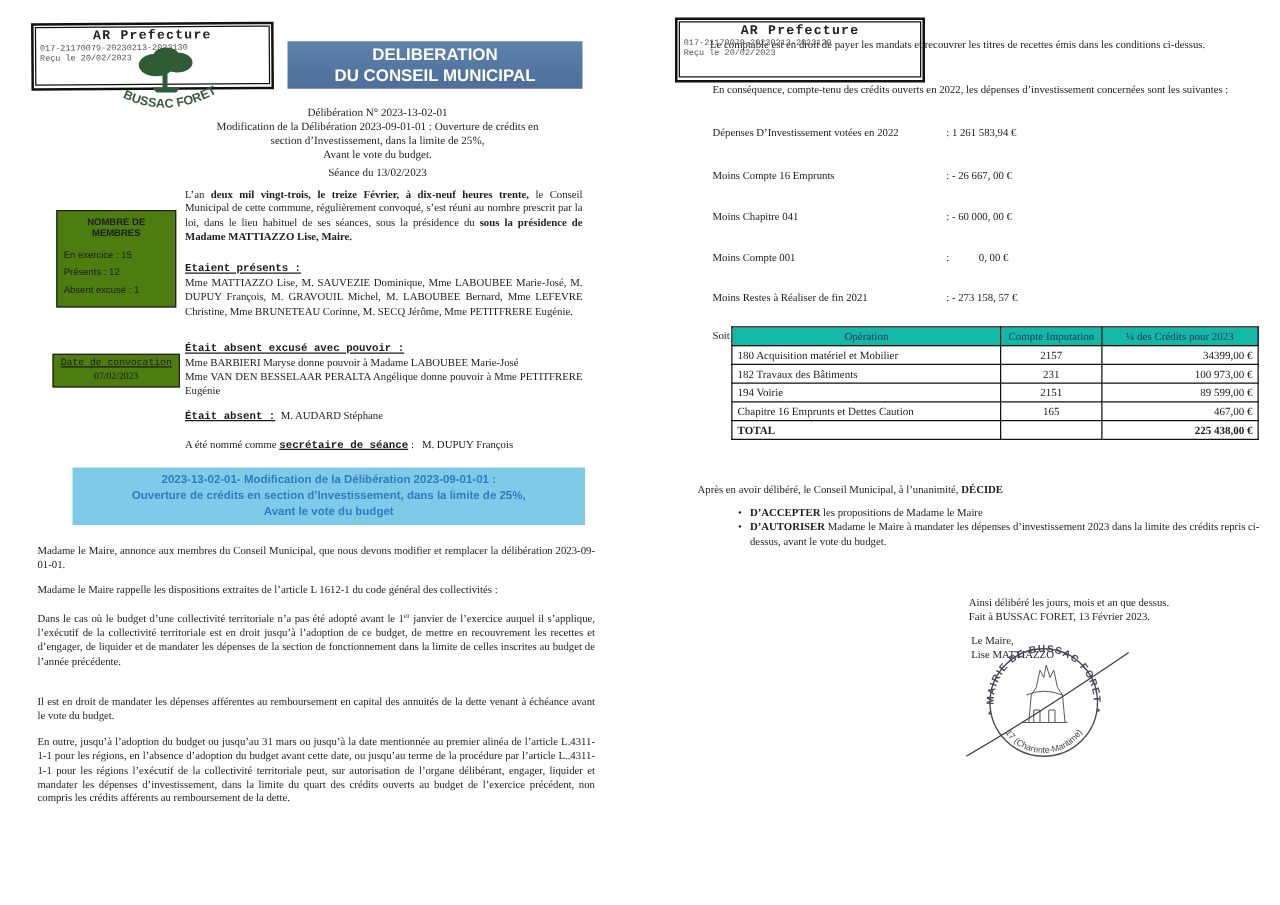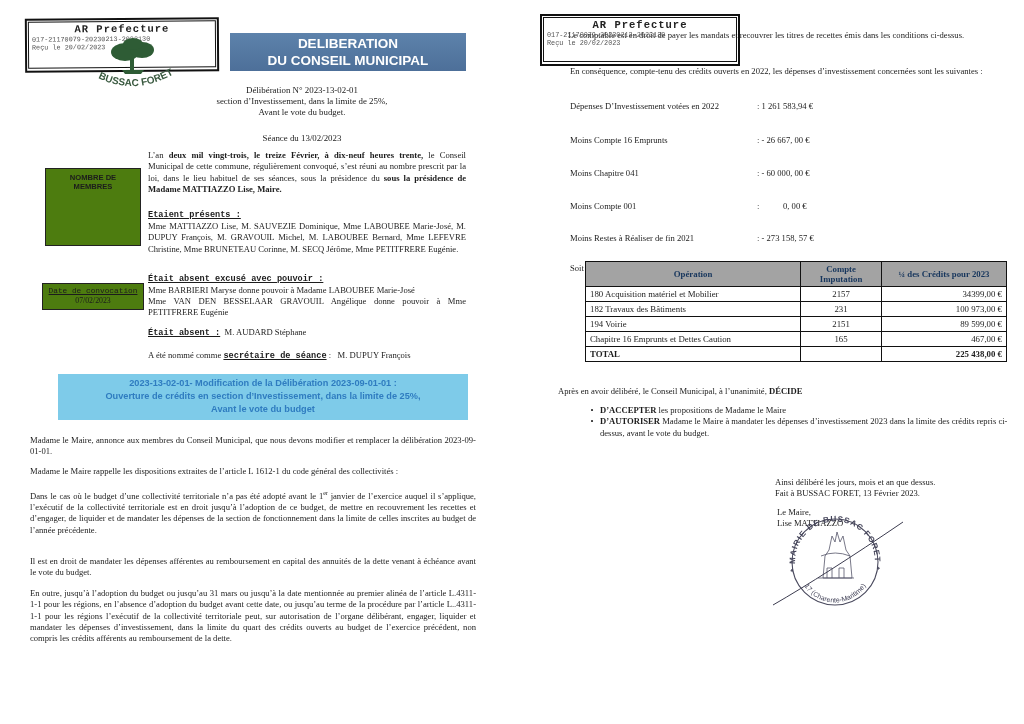--- a/index.html
+++ b/index.html
@@ -28,21 +28,21 @@
   
   .thinbox{border:1.2px solid #222;background:#4d7c0f;}
 
   
   .hl{background:#7ecbe9;color:#2f7cc0;font-weight:bold;font-size:9.2px;
       line-height:13px;text-align:center;padding-top:3px;}
 
   
   table.optable{border-collapse:collapse;font-size:8.8px;}
   table.optable td,table.optable th{border:1.2px solid #111;padding:2px 4px;}
-  table.optable th{background:#a3a3a3;color:#17365d;font-weight:bold;line-height:10px;}
+  table.optable th{background:#14b8a6;color:#17365d;font-weight:normal;line-height:10px;}
   .cell-num{text-align:right;}
   .cell-art{text-align:center;vertical-align:top;}
 
   .rrow{position:relative;font-size:8.6px;}
   .rrow .val{position:absolute;left:187px;top:0;}
   .bigtotal{font-size:13.5px;font-weight:bold;letter-spacing:.5px;}
 
   .bullet-row{display:flex;font-size:8.6px;line-height:11.3px;}
   .bullet-mark{width:16px;text-align:center;flex:0 0 16px;}
 </style>
@@ -75,42 +75,48 @@
     </text>
   </svg>
 
   <div class="abs banner sans" style="left:230px;top:33px;width:236px;height:36px;">
     <div>DELIBERATION</div>
     <div>DU CONSEIL MUNICIPAL</div>
   </div>
 
   <div class="abs ctr serif" style="left:130px;top:85px;width:344px;font-size:8.9px;line-height:11px;">
     <div>Délibération N° 2023-13-02-01</div>
+    <div>Modification de la Délibération 2023-09-01-01 : Ouverture de crédits en</div>
     <div>section d’Investissement, dans la limite de 25%,</div>
     <div>Avant le vote du budget.</div>
   </div>
   <div class="abs ctr serif" style="left:130px;top:133px;width:344px;font-size:8.9px;">Séance du 13/02/2023</div>
 
   <div class="abs thinbox sans" style="left:45px;top:168px;width:94px;height:76px;font-size:7.6px;">
     <div class="ctr b" style="margin-top:4px;">
       <div>NOMBRE DE</div>
       <div>MEMBRES</div>
     </div>
+    <div style="padding:6px 0 0 5px;line-height:14px;">
+      <div>En exercice : 15</div>
+      <div>Présents :  12</div>
+      <div>Absent excusé :  1</div>
+    </div>
   </div>
 
   <div class="abs jp" style="left:148px;top:150px;width:318px;">
     <span>L’an </span><span class="b">deux mil vingt-trois, le treize Février, à dix-neuf heures trente, </span><span>le Conseil Municipal de cette commune, régulièrement convoqué, s’est réuni au nombre prescrit par la loi, dans le lieu habituel de ses séances, sous la présidence du </span><span class="b">sous la présidence de Madame MATTIAZZO Lise, Maire.</span>
   </div>
 
   <div class="abs b u" style="left:148px;top:210px;font-size:8.6px;">Etaient présents :</div>
   <div class="abs jp" style="left:148px;top:221px;width:318px;">Mme MATTIAZZO Lise, M. SAUVEZIE Dominique, Mme LABOUBEE Marie-José, M. DUPUY François, M. GRAVOUIL Michel, M. LABOUBEE Bernard, Mme LEFEVRE Christine, Mme BRUNETEAU Corinne, M. SECQ Jérôme, Mme PETITFRERE Eugénie.</div>
 
   <div class="abs b u" style="left:148px;top:274px;font-size:8.6px;">Était absent excusé avec pouvoir :</div>
   <div class="abs" style="left:148px;top:285px;width:320px;font-size:8.6px;">Mme BARBIERI Maryse donne pouvoir à Madame LABOUBEE Marie-José</div>
-  <div class="abs jp" style="left:148px;top:296px;width:318px;">Mme VAN DEN BESSELAAR GRAVOUIL Angélique donne pouvoir à Mme PETITFRERE Eugénie</div>
+  <div class="abs jp" style="left:148px;top:296px;width:318px;">Mme VAN DEN BESSELAAR PERALTA Angélique donne pouvoir à Mme PETITFRERE Eugénie</div>
 
   <div class="abs thinbox ctr serif" style="left:42px;top:283px;width:100px;height:23px;font-size:7.8px;line-height:10px;padding-top:2px;">
     <div class="u">Date de convocation</div>
     <div>07/02/2023</div>
   </div>
 
   <div class="abs" style="left:148px;top:327px;font-size:8.6px;">
     <span class="b u">Était absent :</span><span class="pre">  M. AUDARD Stéphane</span>
   </div>
 

